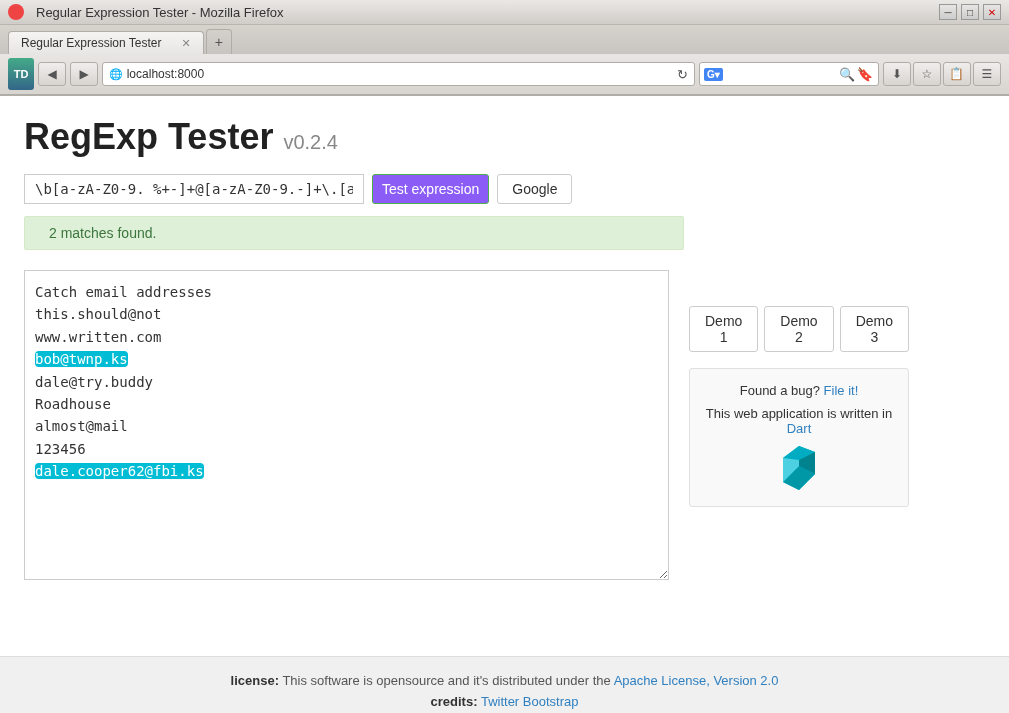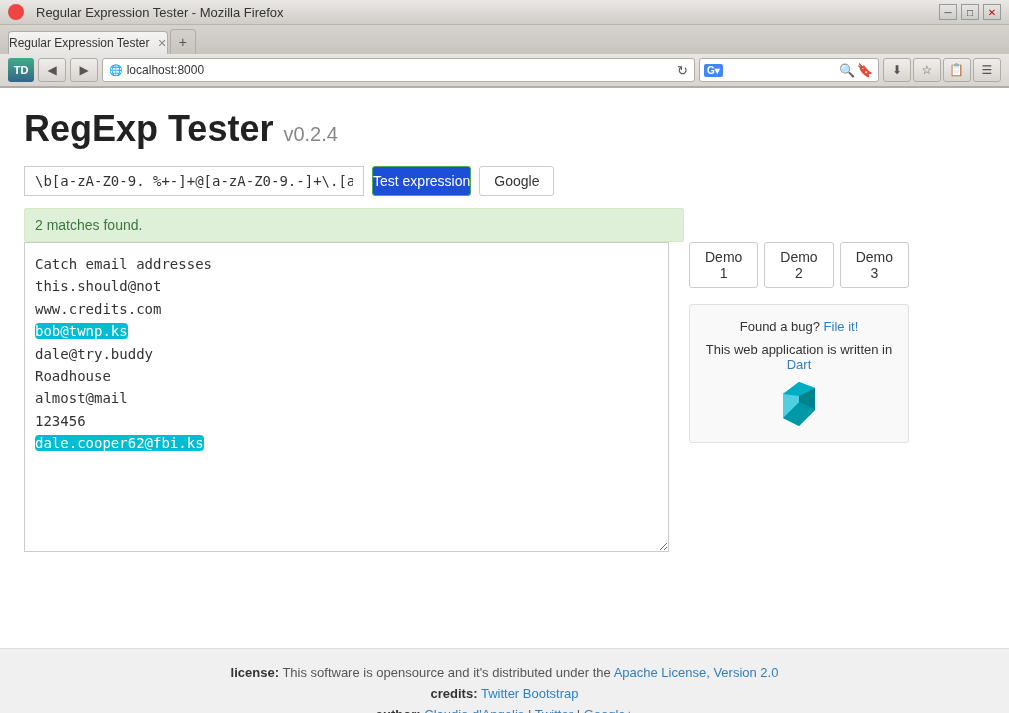--- a/index.html
+++ b/index.html
@@ -57,25 +57,25 @@
     .tab-bar {
       display: flex;
       align-items: flex-end;
       padding: 4px 8px 0;
       background: linear-gradient(to bottom, #d6d2cc, #c8c4c0);
     }
     .tab {
       background: linear-gradient(to bottom, #f5f4f2, #e8e6e4);
       border: 1px solid #b0aca8;
       border-bottom: none;
-      padding: 4px 0;
+      padding: 4px 12px;
       font-size: 12px;
       display: flex;
       align-items: center;
-      gap: 8px;
+      gap: 20px;
       border-radius: 4px 4px 0 0;
       margin-right: 2px;
     }
     .tab-close {
       font-size: 11px;
       color: #888;
     }
     .tab-new {
       background: none;
       border: 1px solid #b0aca8;
@@ -102,21 +102,21 @@
       border-radius: 3px;
       display: flex;
       align-items: center;
       justify-content: center;
       cursor: pointer;
       font-size: 12px;
       color: #555;
     }
     .nav-avatar {
       width: 26px;
-      height: 24px;
+      height: 32px;
       background: linear-gradient(to bottom, #4a8, #368);
       border-radius: 3px;
       display: flex;
       align-items: center;
       justify-content: center;
       color: white;
       font-size: 11px;
       font-weight: bold;
     }
     .address-bar {
@@ -206,45 +206,45 @@
       flex: 1;
       border: 1px solid #ccc;
       padding: 6px 10px;
       font-size: 14px;
       font-family: monospace;
       color: #333;
       background: white;
       max-width: 340px;
     }
     .btn-test {
-      background: #1d4ed8;
+      background: #8b5cf6;
       color: white;
       border: 1px solid #4cae4c;
-      padding: 6px 0;
+      padding: 6px 9px;
       font-size: 14px;
       cursor: pointer;
       border-radius: 3px;
     }
     .btn-clear {
       background: white;
       color: #333;
       border: 1px solid #ccc;
       padding: 6px 14px;
       font-size: 14px;
       cursor: pointer;
       border-radius: 3px;
     }
 
     .result-banner {
       background: #dff0d8;
       border: 1px solid #d6e9c6;
       color: #3c763d;
-      padding: 8px 10px;
-      font-size: 14px;
-      margin-bottom: 0;
+      padding: 8px 24px;
+      font-size: 14px;
+      margin-bottom: 20px;
       max-width: 660px;
       border-radius: 2px;
     }
 
     .main-layout {
       display: flex;
       gap: 20px;
       align-items: flex-start;
     }
 
@@ -272,20 +272,21 @@
 
     .sidebar {
       min-width: 220px;
       width: 220px;
     }
     .demo-buttons {
       display: flex;
       gap: 6px;
       justify-content: center;
       margin-bottom: 16px;
+      margin-top: 36px;
     }
     .btn-demo {
       background: white;
       border: 1px solid #ccc;
       padding: 6px 14px;
       font-size: 14px;
       cursor: pointer;
       border-radius: 3px;
       color: #333;
     }
@@ -397,21 +398,21 @@
   <div class="result-banner">
     <span>2 matches found.</span>
   </div>
 
   <div class="main-layout">
 
     <div class="text-area-container">
       <div class="test-textarea" contenteditable="false" style="overflow-y: auto;">
         <div>Catch email addresses</div>
         <div>this.should@not</div>
-        <div>www.credits.com</div>
+        <div>www.written.com</div>
         <div><span class="match-highlight">bob@twnp.ks</span></div>
         <div>dale@try.buddy</div>
         <div>Roadhouse</div>
         <div>almost@mail</div>
         <div>123456</div>
         <div><span class="match-highlight">dale.cooper62@fbi.ks</span></div>
       </div>
     </div>
 
     <div class="sidebar">

